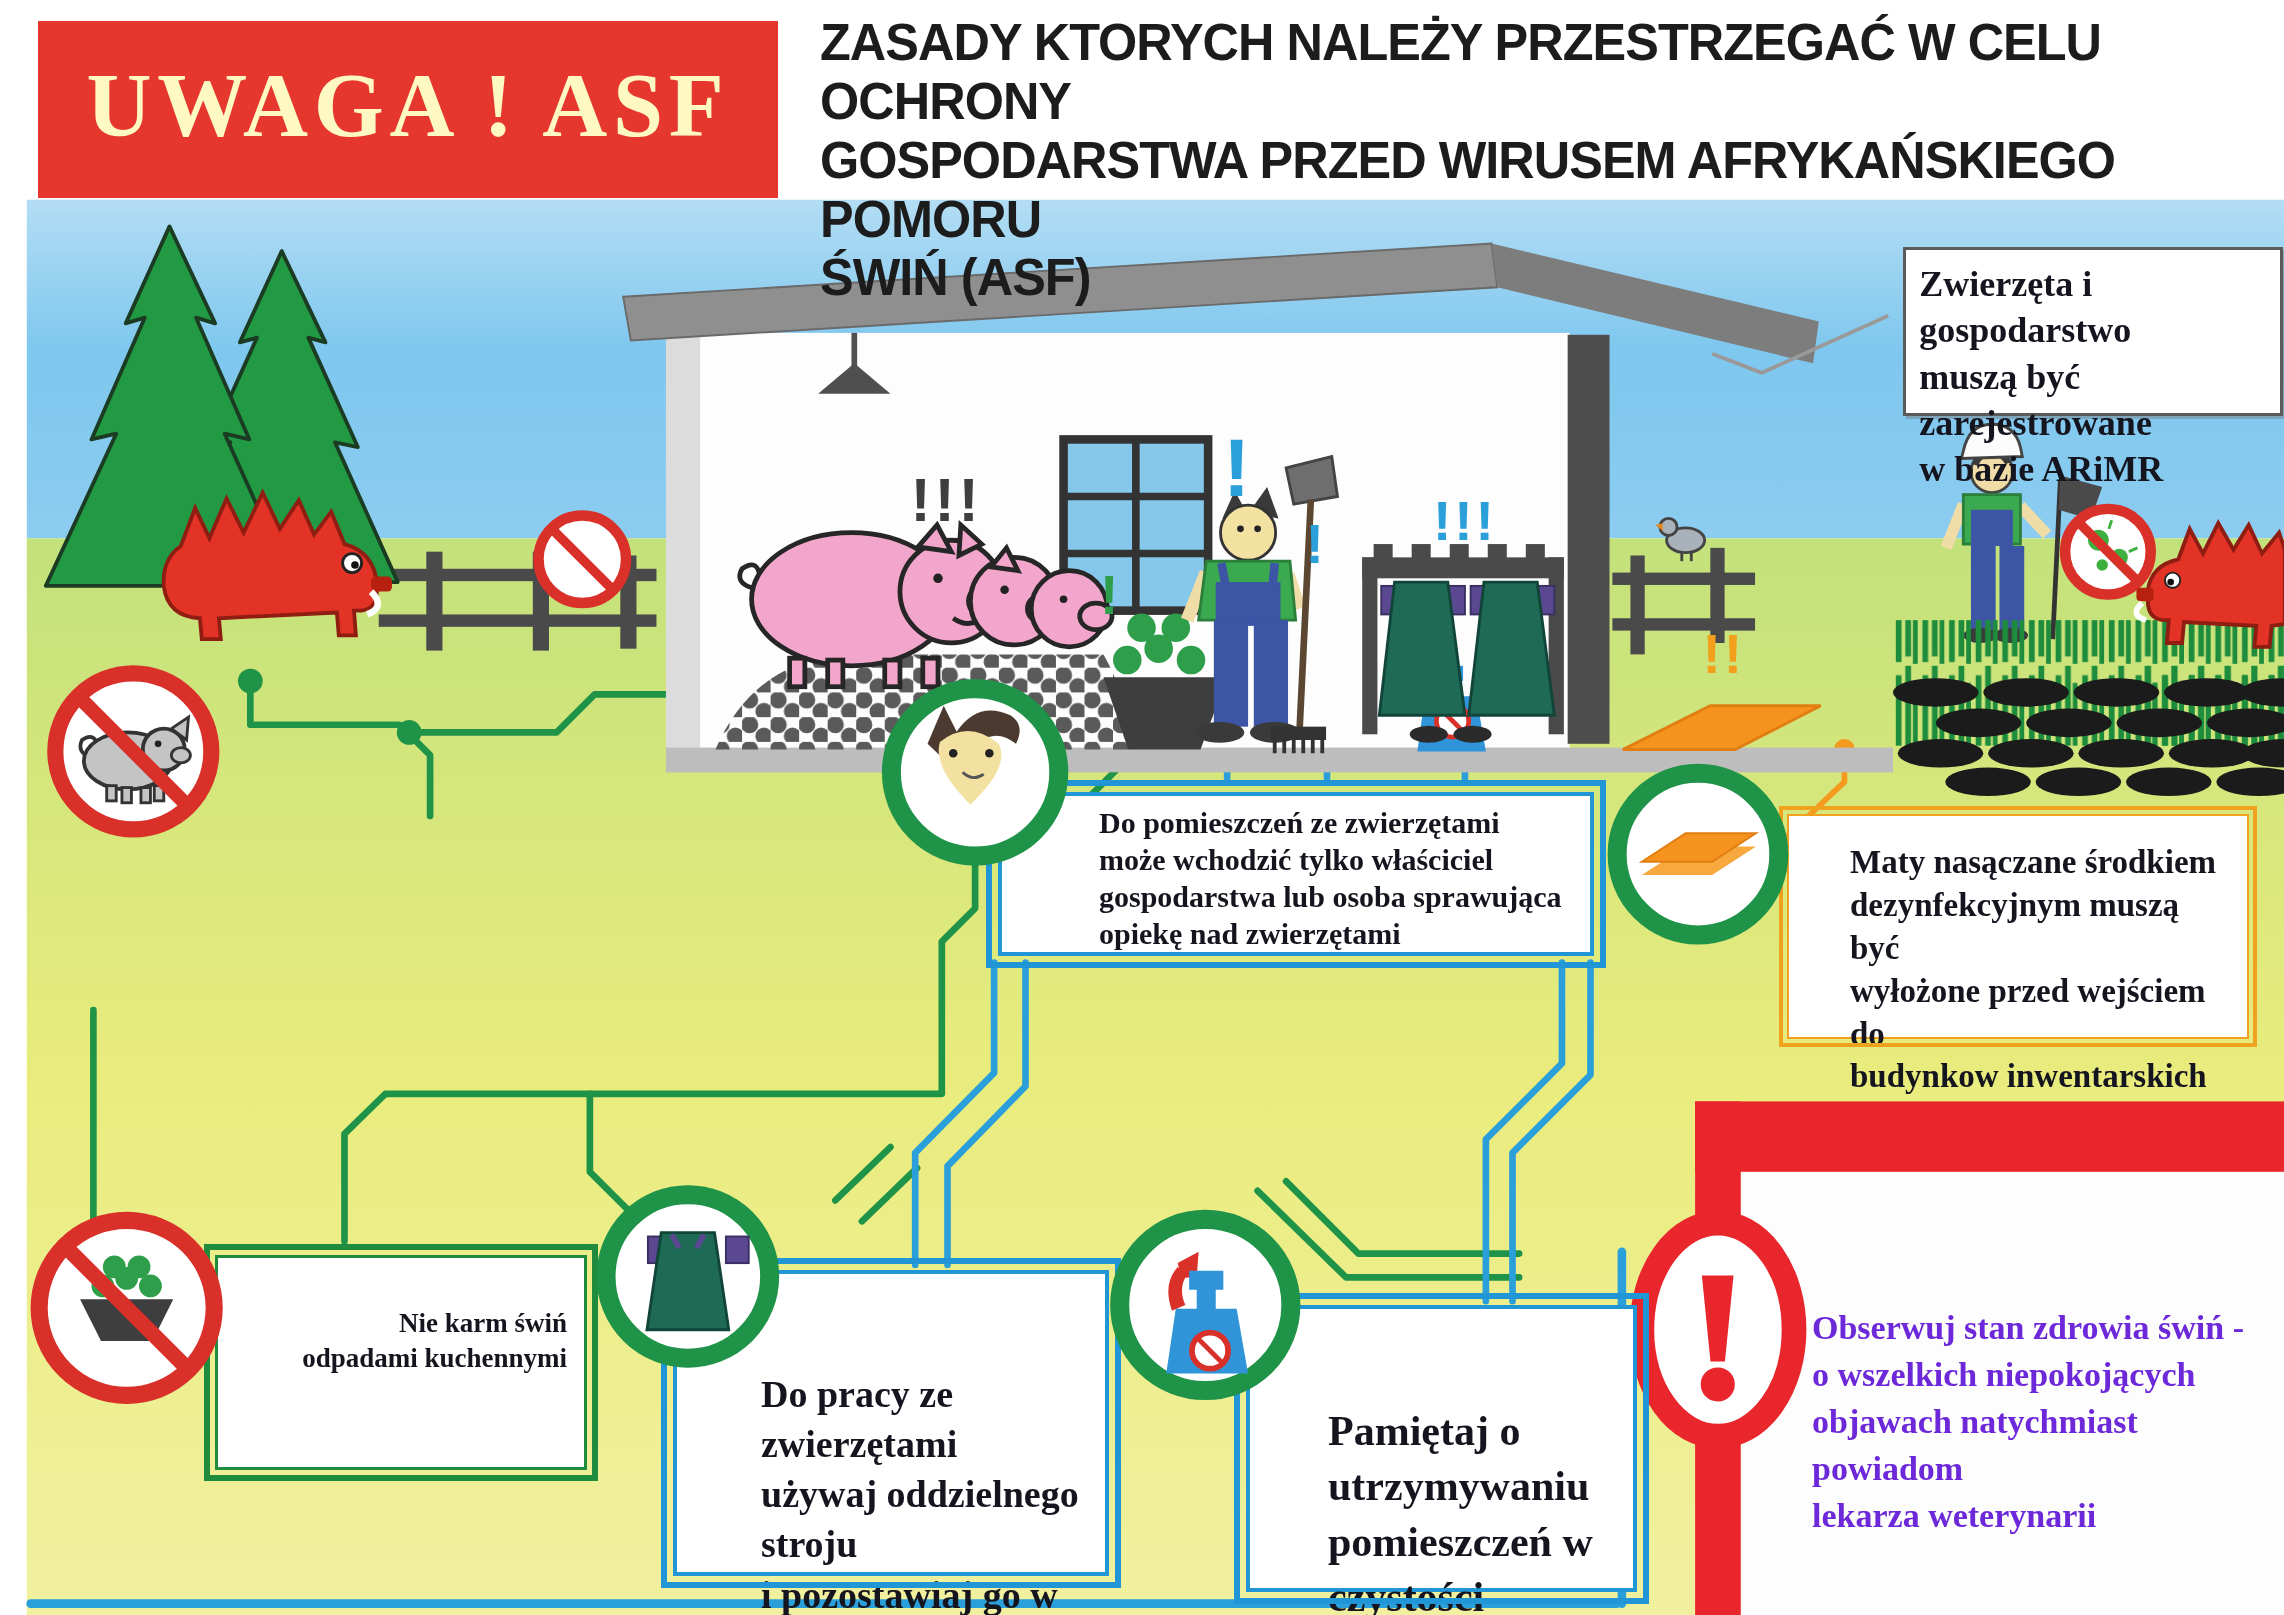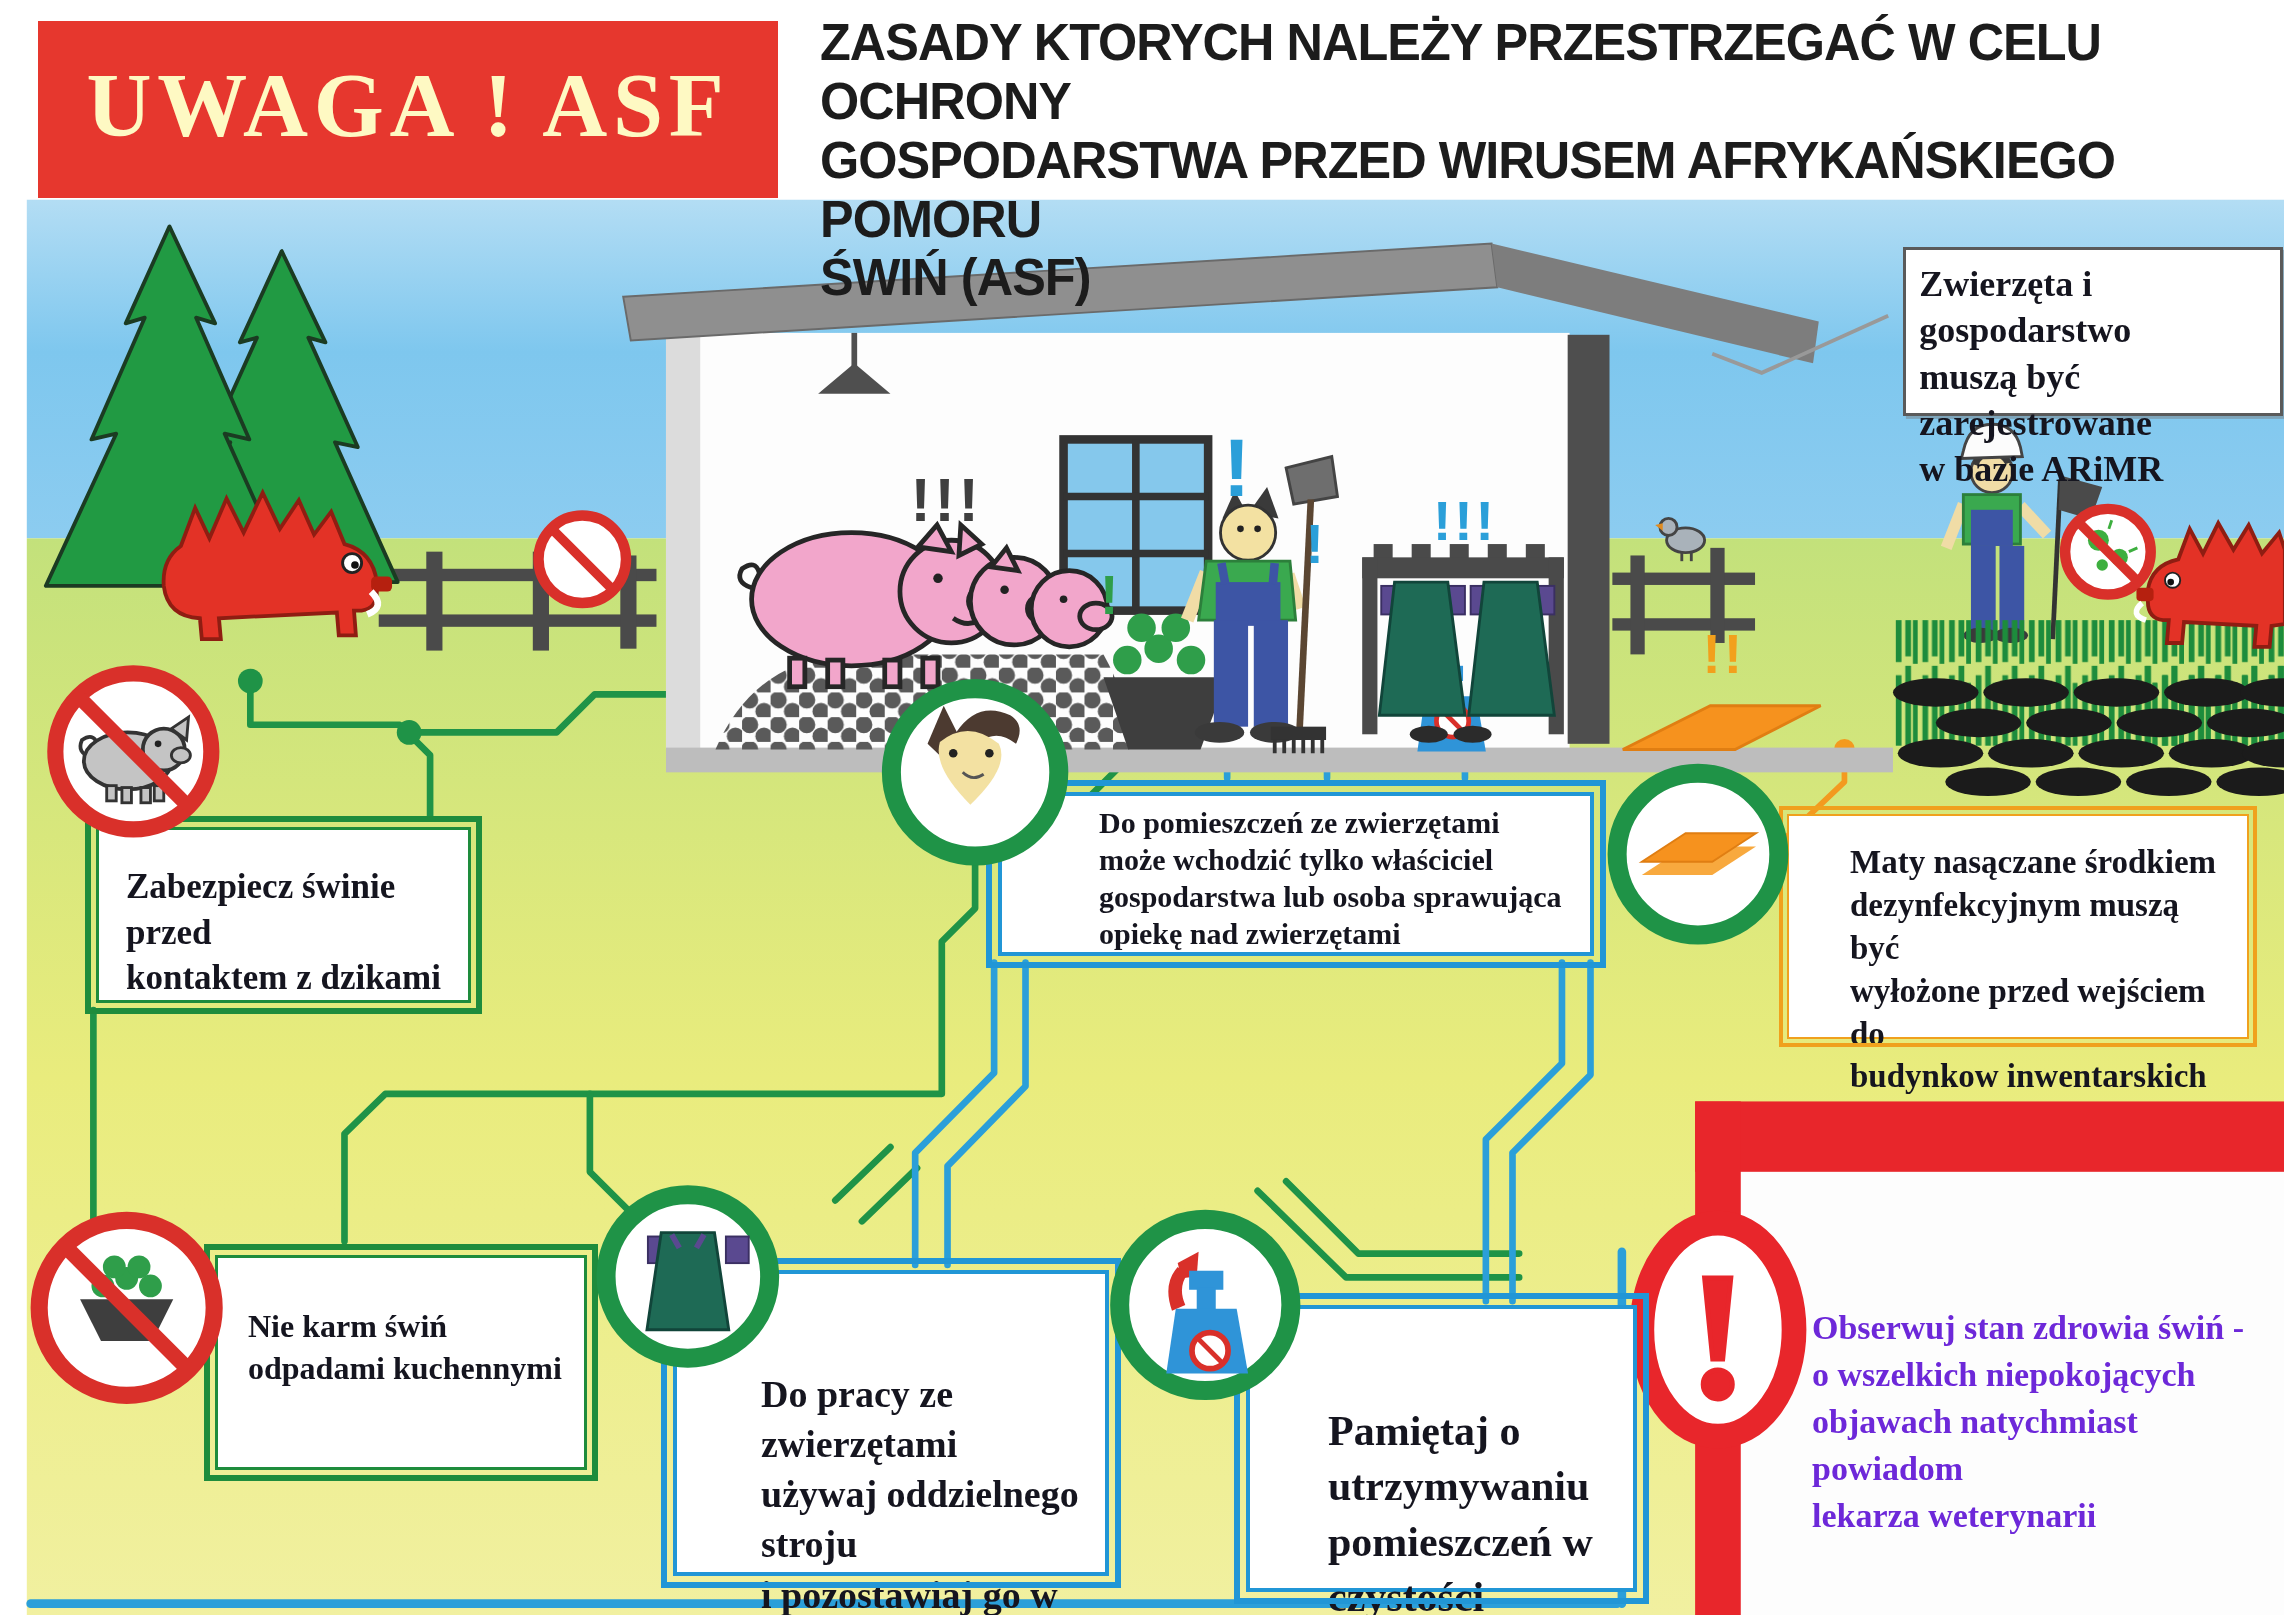--- a/index.html
+++ b/index.html
@@ -20,21 +20,21 @@
        white-space:pre-line;font-family:"Liberation Serif",serif;font-weight:700;margin-left:12px;}
   .green-box{border:3.8px solid #1e8c3c;outline:6.7px solid #1e8c3c;outline-offset:5.7px;}
   .blue-box{border:4.8px solid #2196d6;outline:6.7px solid #2196d6;outline-offset:6.7px;}
   .orange-box{border:2.9px solid #f0a11d;outline:4.8px solid #f0a11d;outline-offset:4.8px;}
   .plain-box{border:3.8px solid #5a5a5a;box-shadow:2.9px 2.9px 0 rgba(120,120,120,.45);}
 
   .register-box{left:1891px;top:247px;width:380px;height:169px;padding:11.4px 13.3px;font-size:36px;line-height:1.28;}
   .protect-box{left:84px;top:827px;width:375px;height:176px;padding:34px 15px 9.5px 27px;font-size:35px;line-height:1.3;}
   .entry-box{left:986px;top:792px;width:596px;height:164px;padding:7.6px 15px 7.6px 97px;font-size:30px;line-height:1.24;}
   .mats-box{left:1775px;top:814px;width:462px;height:225px;padding:25px 26px 17px 61px;font-size:33px;line-height:1.3;}
-  .nokitchen-box{left:203px;top:1255px;width:372px;height:215px;padding:48px 17px 17px 30px;font-size:32px;line-height:1.3;}
+  .nokitchen-box{left:203px;top:1255px;width:372px;height:215px;padding:48px 17px 17px 30px;font-size:27px;line-height:1.3;text-align:right;}
   .clothing-box{left:661px;top:1270px;width:436px;height:306px;padding:95px 23px 17px 84px;font-size:38px;line-height:1.32;}
   .clean-box{left:1234px;top:1305px;width:391px;height:287px;padding:95px 17px 17px 78px;font-size:42px;line-height:1.32;}
   .observe-text{position:absolute;left:1812px;top:1305px;width:455px;z-index:2;color:#6d28d9;
                 white-space:pre-line;font:700 34px/1.38 "Liberation Serif",serif;}
 </style>
 </head>
 <body>
 
 <div class="poster">
 
@@ -326,22 +326,20 @@
   </svg>
 
   <div class="banner">UWAGA ! ASF</div>
   <div class="title">ZASADY KTORYCH NALEŻY PRZESTRZEGAĆ W CELU OCHRONY
 GOSPODARSTWA PRZED WIRUSEM AFRYKAŃSKIEGO POMORU
 ŚWIŃ (ASF)</div>
 
   <div class="box plain-box register-box">Zwierzęta i gospodarstwo
 muszą być zarejestrowane
 w bazie ARiMR</div>
-  <div class="box green-box protect-box">Zabezpiecz świnie przed
-kontaktem z dzikami</div>
   <div class="box blue-box entry-box">Do pomieszczeń ze zwierzętami
 może wchodzić tylko właściciel
 gospodarstwa lub osoba sprawująca
 opiekę nad zwierzętami</div>
   <div class="box orange-box mats-box">Maty nasączane środkiem
 dezynfekcyjnym muszą być
 wyłożone przed wejściem do
 budynkow inwentarskich</div>
   <div class="box green-box nokitchen-box">Nie karm świń
 odpadami kuchennymi</div>

